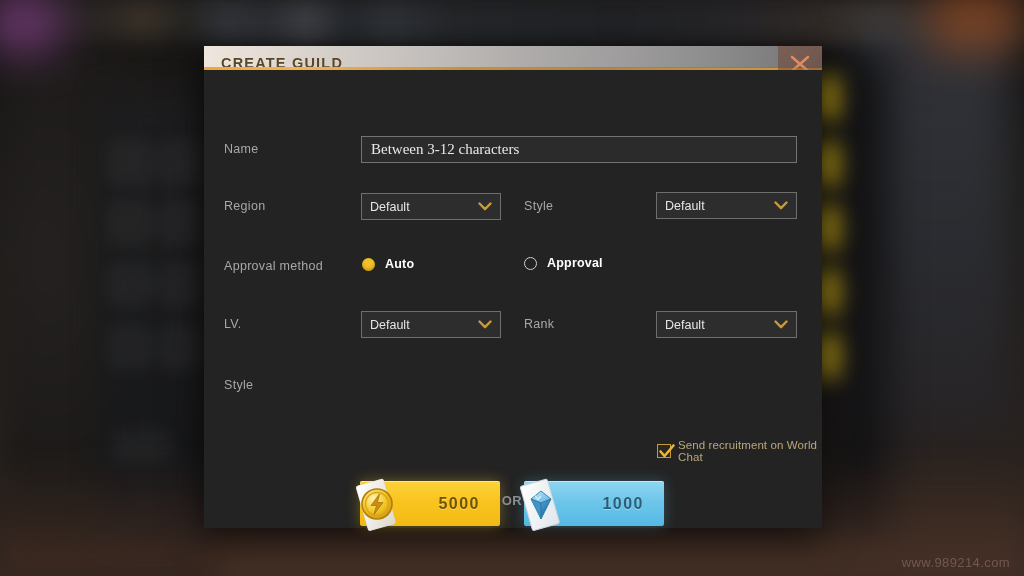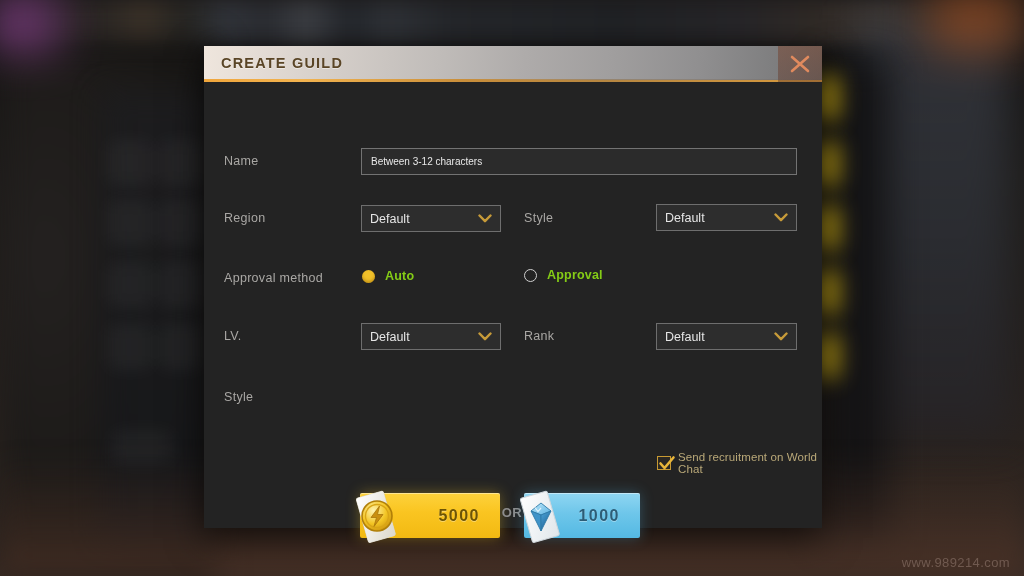--- a/index.html
+++ b/index.html
@@ -83,21 +83,21 @@
 
   
   #modal {
     position: absolute; left: 204px; top: 46px; width: 618px; height: 482px;
     background: #232323;
     box-shadow: 0 10px 34px rgba(0,0,0,.72);
   }
 
   
   #titlebar {
-    position: relative; height: 36px; width: 100%;
+    position: relative; height: 24px; width: 100%;
     background: linear-gradient(95deg,
         #efe6dd 0%, #e4dcd5 9%, #d3cdc8 22%,
         #c0bcb9 38%, #aeabaa 52%, #a09e9e 66%,
         #908f90 80%, #7d7d7e 93%, #6f7071 100%);
     border-bottom: 2px solid #e8a33a;
   }
   #titlebar::after {
     content: ""; position: absolute; left: 0; right: 0; bottom: -2px; height: 3px;
     background: linear-gradient(90deg, #f0a63c 0%, #f2b34f 16%, #c98e3a 42%,
        rgba(140,110,70,.55) 65%, rgba(110,95,80,.25) 85%, rgba(90,80,72,.1) 100%);
@@ -122,22 +122,22 @@
     position: absolute;
     font-size: 12.5px; color: #a9a7a4; letter-spacing: .3px;
     font-family: "Liberation Sans", sans-serif;
   }
 
   .textbox {
     position: absolute;
     background: #2b2b2b;
     border: 1px solid #737373;
     color: #e8e8e8;
-    font-size: 10px;
-    font-family: Liberation Sans, sans-serif;
+    font-size: 15px;
+    font-family: Liberation Serif, serif;
     display: flex; align-items: flex-start;
     padding: 7px 9px;
     cursor: text;
   }
   #name-input { left: 157px; top: 66px; width: 436px; height: 27px; align-items: center; padding-top: 0; padding-bottom: 0;}
   #slogan-input { left: 157px; top: 298px; width: 438px; height: 62px; }
 
   .dropdown {
     position: absolute;
     height: 27px;
@@ -170,21 +170,21 @@
   .radio-group { position: absolute; display: flex; align-items: center; cursor: pointer; }
   #radio-auto { left: 158px; top: 187px; }
   #radio-approval { left: 320px; top: 186px; }
   .radio-dot {
     width: 13px; height: 13px; border-radius: 50%;
     flex: 0 0 auto;
   }
   .radio-dot.on  { background: #f0c02a; box-shadow: inset 0 -2px 3px rgba(150,100,0,.45); }
   .radio-dot.off { background: transparent; border: 1.6px solid #cfcfcf; }
   .radio-label {
-    margin-left: 10px; font-size: 12.5px; color: #84cc16; font-weight: bold;
+    margin-left: 10px; font-size: 12.5px; color: #ffffff; font-weight: bold;
     letter-spacing: .2px;
     font-family: "Liberation Sans", sans-serif;
   }
 
   
   #checkbox-row {
     position: absolute; left: 453px; top: 369px;
     display: flex; align-items: center; cursor: pointer;
   }
   #cb-box {
@@ -203,21 +203,21 @@
     display: flex; align-items: center; justify-content: flex-end;
     cursor: pointer;
     border-radius: 2px;
   }
   #btn-coin {
     left: 156px; width: 140px;
     background: linear-gradient(180deg, #fdd23c 0%, #fac521 42%, #f2b912 100%);
     box-shadow: 0 0 14px rgba(250,200,40,.35), inset 0 1px 0 rgba(255,255,255,.45);
   }
   #btn-diamond {
-    left: 320px; width: 116px;
+    left: 320px; width: 140px;
     background: linear-gradient(180deg, #8fd6f2 0%, #6ec6ea 45%, #54b9e3 100%);
     box-shadow: 0 0 14px rgba(90,190,235,.3), inset 0 1px 0 rgba(255,255,255,.45);
   }
   .price-text {
     font-size: 16px; font-weight: bold; letter-spacing: 1.5px;
     margin-right: 20px;
     font-family: "Liberation Sans", sans-serif;
   }
   #btn-coin .price-text { color: #6d5404; text-shadow: 0 1px 0 rgba(255,255,255,.35); }
   #btn-diamond .price-text { color: #2c5d77; text-shadow: 0 1px 0 rgba(255,255,255,.35); }

